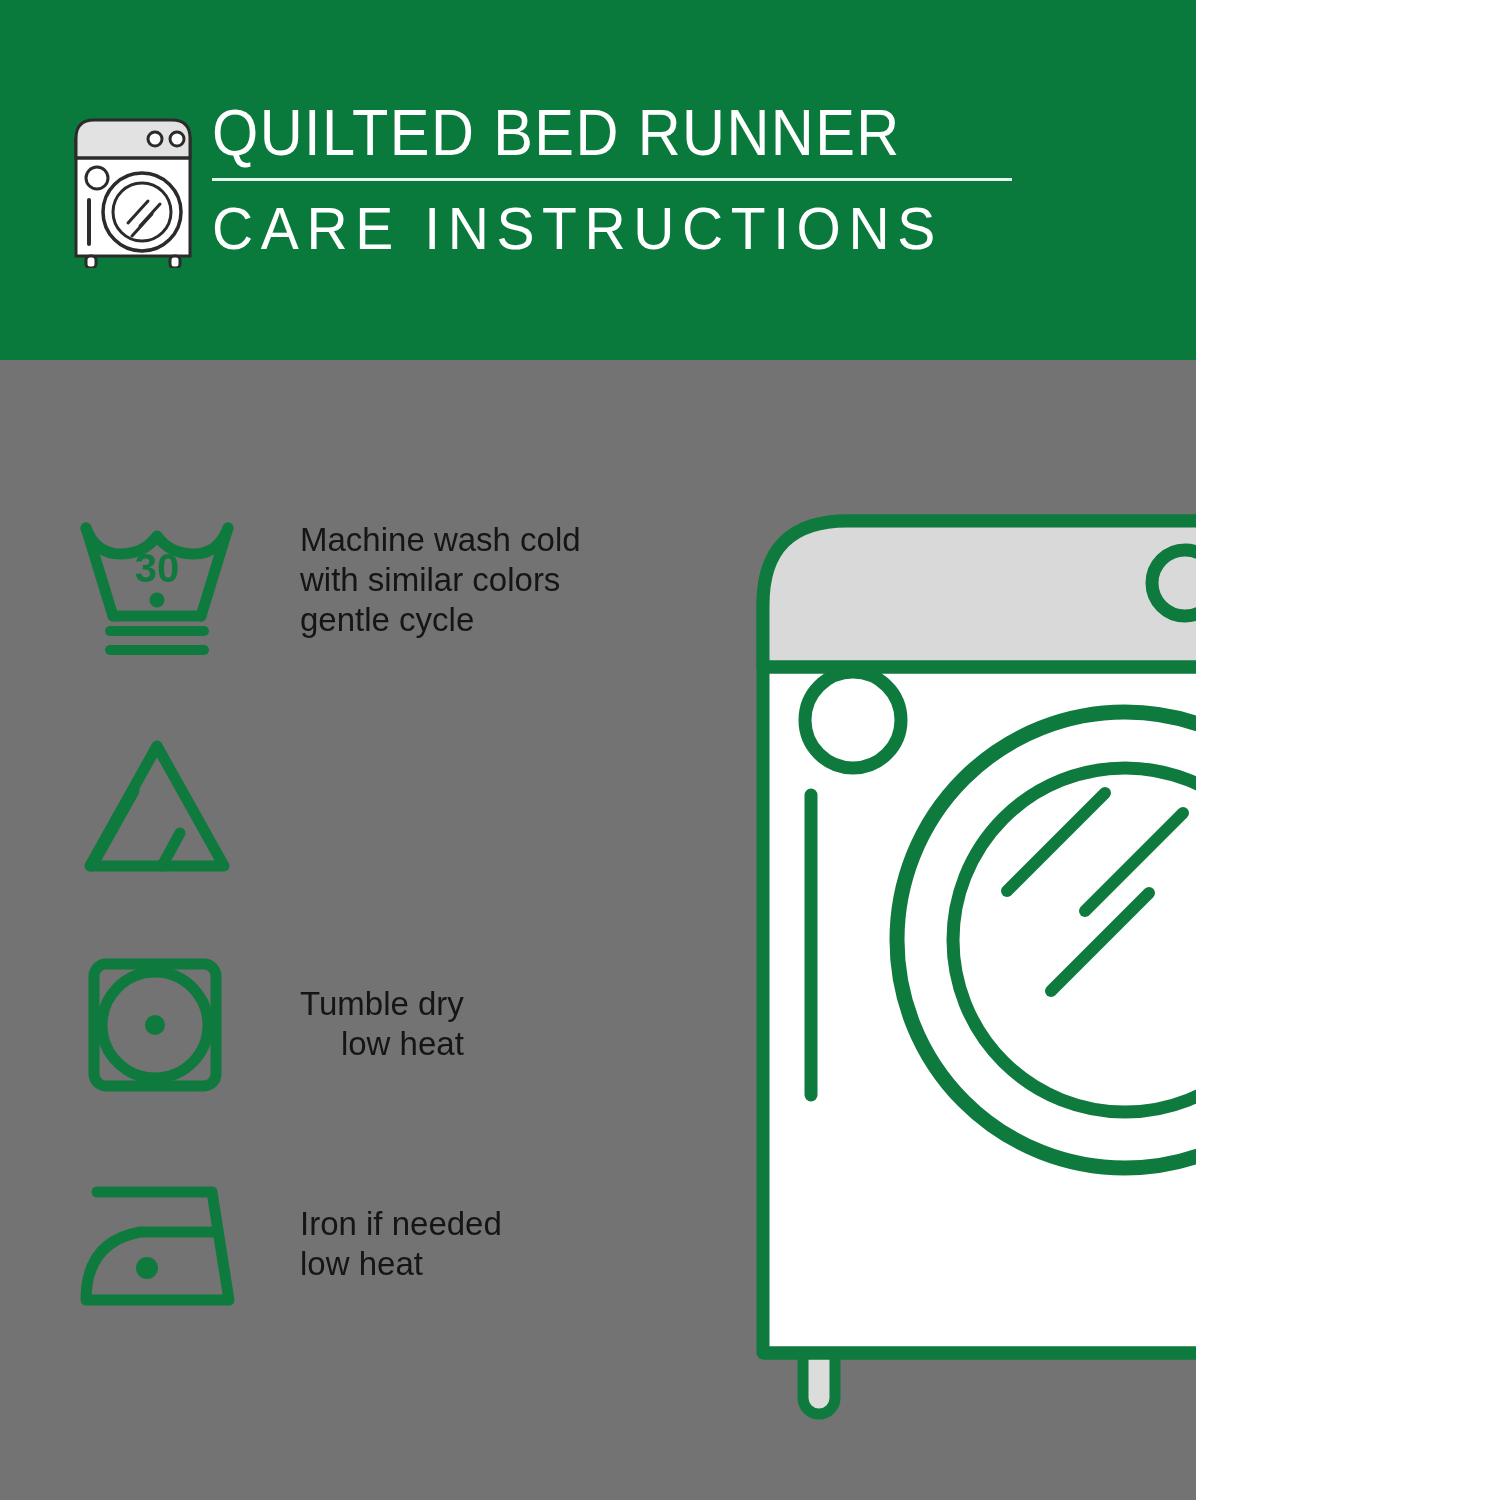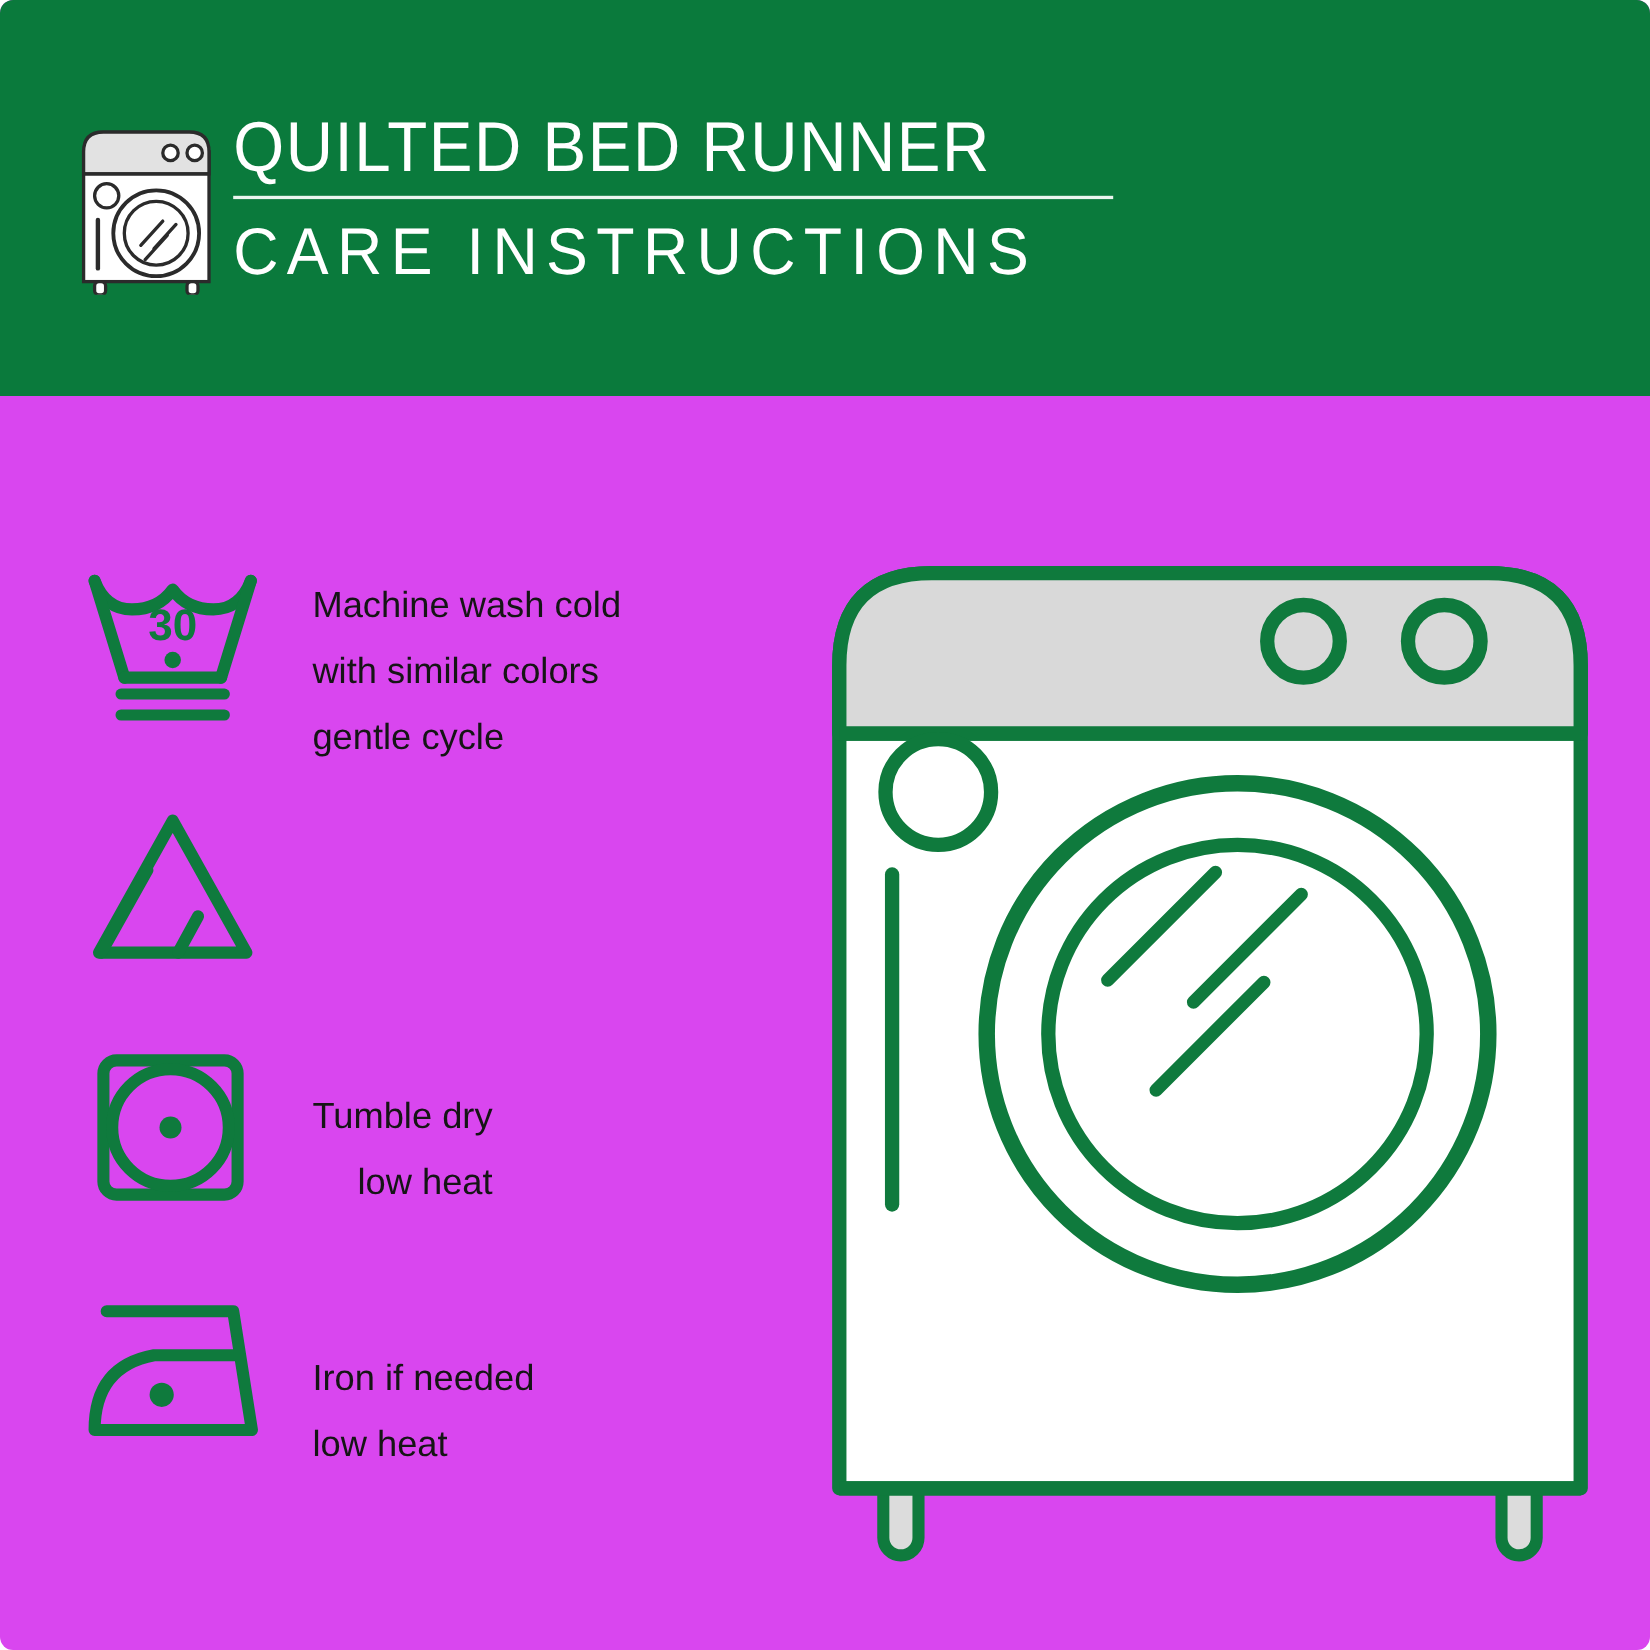--- a/index.html
+++ b/index.html
@@ -6,25 +6,24 @@
   html, body {
     margin: 0;
     padding: 0;
     background: #ffffff;
   }
   body {
     font-family: "Liberation Sans", sans-serif;
   }
   #page {
     position: relative;
-    width: 1500px;
+    width: 1196px;
     height: 1500px;
-    background: #d946ef;
+    background: #737373;
     overflow: hidden;
-    border-radius: 12px;
   }
 
   
   #header-bar {
     position: absolute;
     left: 0; top: 0;
     width: 1500px;
     height: 360px;
     background: #0a7a3c;
   }
@@ -85,26 +84,26 @@
   }
   .care-symbol {
     position: absolute;
     left: 72px;
     top: 10px;
     width: 170px;
     height: 150px;
   }
   .care-label {
     position: absolute;
-    left: 284px;
+    left: 300px;
     color: #151515;
     font-family: "Liberation Sans", sans-serif;
     font-size: 33px;
     font-weight: 400;
-    line-height: 60px;
+    line-height: 40px;
     white-space: pre-line;
   }
 
   
   #washer-illustration {
     position: absolute;
     left: 735px;
     top: 495px;
     width: 730px;
     height: 925px;
@@ -201,21 +200,21 @@
 
     <div class="care-row">
       <div class="care-symbol">
         <svg viewBox="0 0 170 150" width="170" height="150" aria-hidden="true">
           <g fill="none" stroke="#0f7a3d" stroke-width="11" stroke-linecap="round" stroke-linejoin="round">
             <path d="M25 22 L140 22 L157 130 L14 130 Q14 72 68 62 L146 62"></path>
           </g>
           <circle cx="75" cy="98" r="11" fill="#0f7a3d"></circle>
         </svg>
       </div>
-      <div class="care-label" style="top:44px;margin-top:19px;">Iron if needed
+      <div class="care-label" style="top:44px;">Iron if needed
 low heat</div>
     </div>
 
   </div>
 
   <div id="washer-illustration">
     <svg viewBox="0 0 730 925" width="730" height="925" aria-hidden="true">
 
       <g>
         <path d="M68 855 v48 a16 16 0 0 0 32 0 v-48 z" fill="#dcdcdc" stroke="#0f7a3d" stroke-width="11" stroke-linejoin="round"></path>

